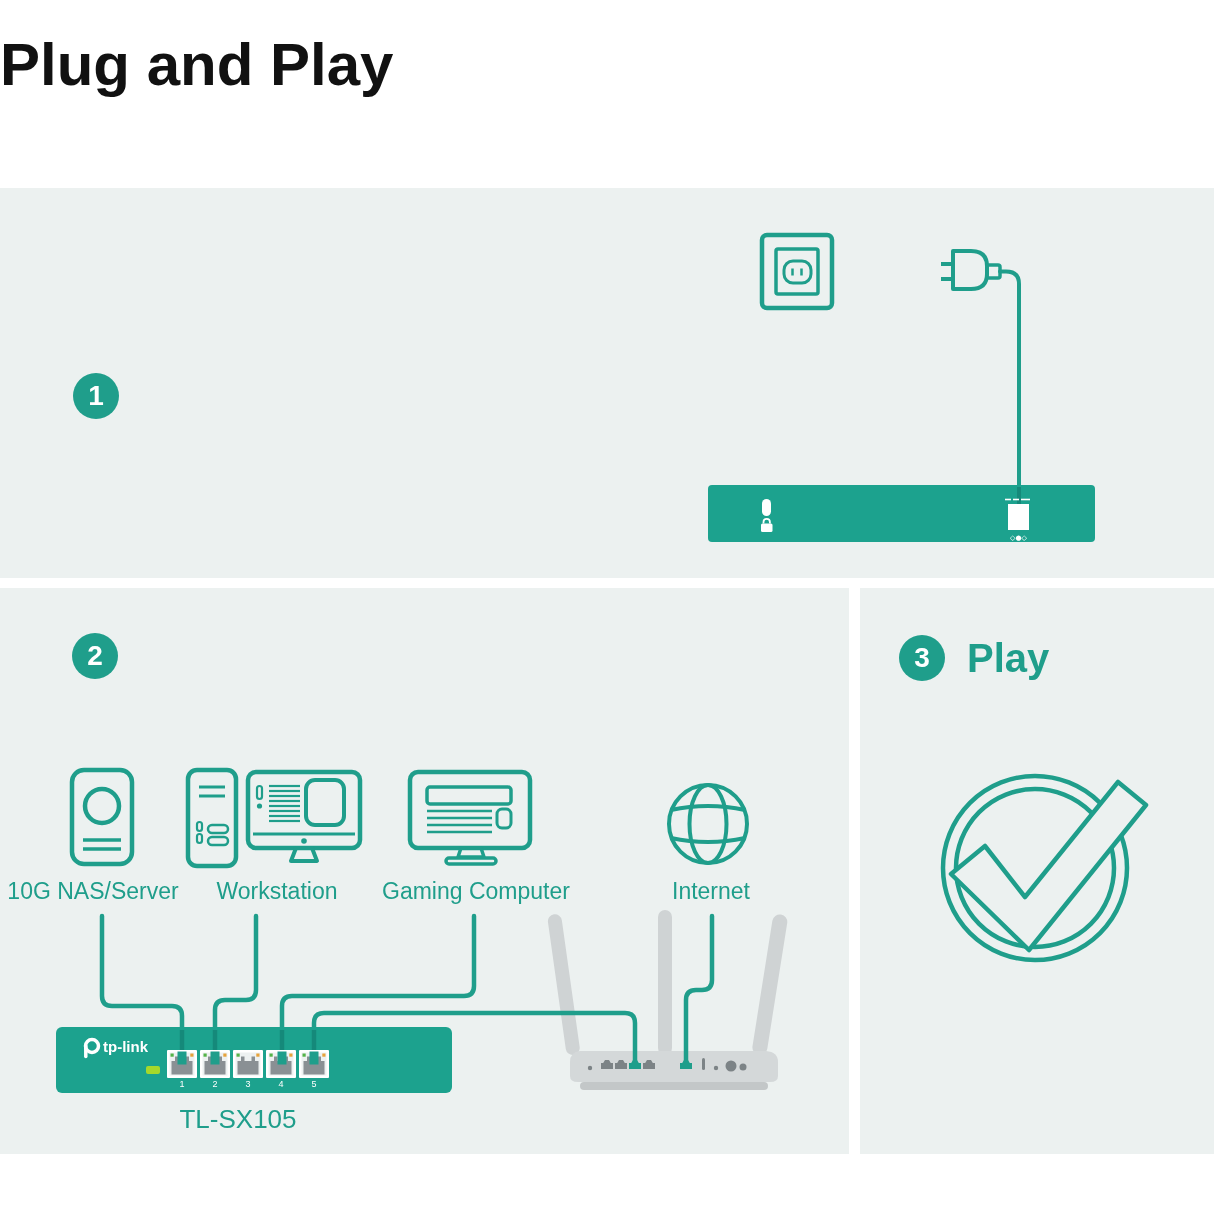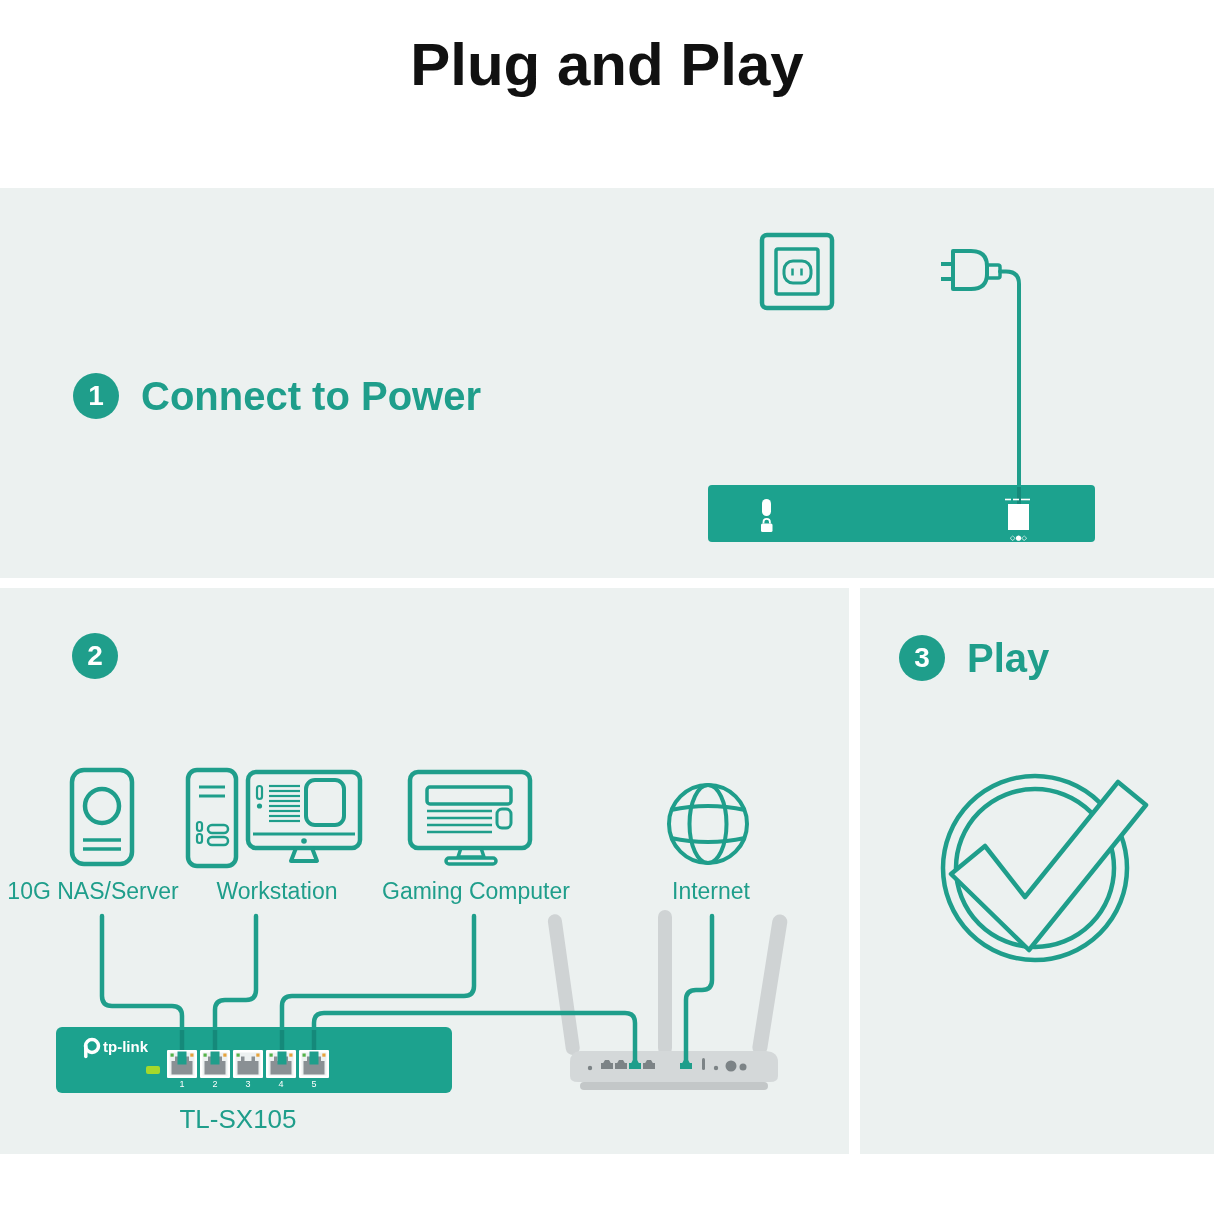--- a/index.html
+++ b/index.html
@@ -9,21 +9,21 @@
     --routerBody:#D4D8D9; --routerDark:#C3C7C8; --routerPort:#7C8386;
     --antenna:#CFD3D4; --titleColor:#111111;
   }
   *{box-sizing:border-box;margin:0;padding:0}
   html,body{background:#fff;font-family:"Liberation Sans",sans-serif}
   #stage{position:relative;width:1214px;height:1214px;background:#fff;overflow:hidden}
   .panel{position:absolute;background:var(--panel)}
   #panel1{left:0;top:188px;width:1214px;height:390px}
   #panel2{left:0;top:588px;width:849px;height:566px}
   #panel3{left:860px;top:588px;width:354px;height:566px}
-  h1.title{position:absolute;left:0;right:0;top:30px;text-align:center;
+  h1.title{position:absolute;left:0;right:0;top:30px;text-align:left;
     font-size:60px;font-weight:bold;color:var(--titleColor);letter-spacing:0}
   .step-head{position:absolute;display:flex;align-items:center;gap:22px}
   .step-num{width:46px;height:46px;border-radius:50%;background:var(--accent);
     color:#fff;font-size:28px;font-weight:bold;display:flex;align-items:center;
     justify-content:center;flex:0 0 auto}
   .step-head h2{font-size:40px;font-weight:bold;color:var(--accent);white-space:pre}
   #head1{left:73px;top:373px}
   #head2{left:72px;top:633px}
   #head3{left:899px;top:635px}
   svg{position:absolute;display:block}
@@ -55,21 +55,20 @@
 <div id="stage">
 
   <h1 class="title">Plug and Play</h1>
 
   <div id="panel1" class="panel"></div>
   <div id="panel2" class="panel"></div>
   <div id="panel3" class="panel"></div>
 
   <div id="head1" class="step-head">
     <div class="step-num">1</div>
-    <h2>Connect to Power</h2>
   </div>
   <div id="head2" class="step-head">
     <div class="step-num">2</div>
   </div>
   <div id="head3" class="step-head">
     <div class="step-num">3</div>
     <h2>Play</h2>
   </div>
 
   <svg style="left:0;top:188px" width="1214" height="390" viewBox="0 188 1214 390">

